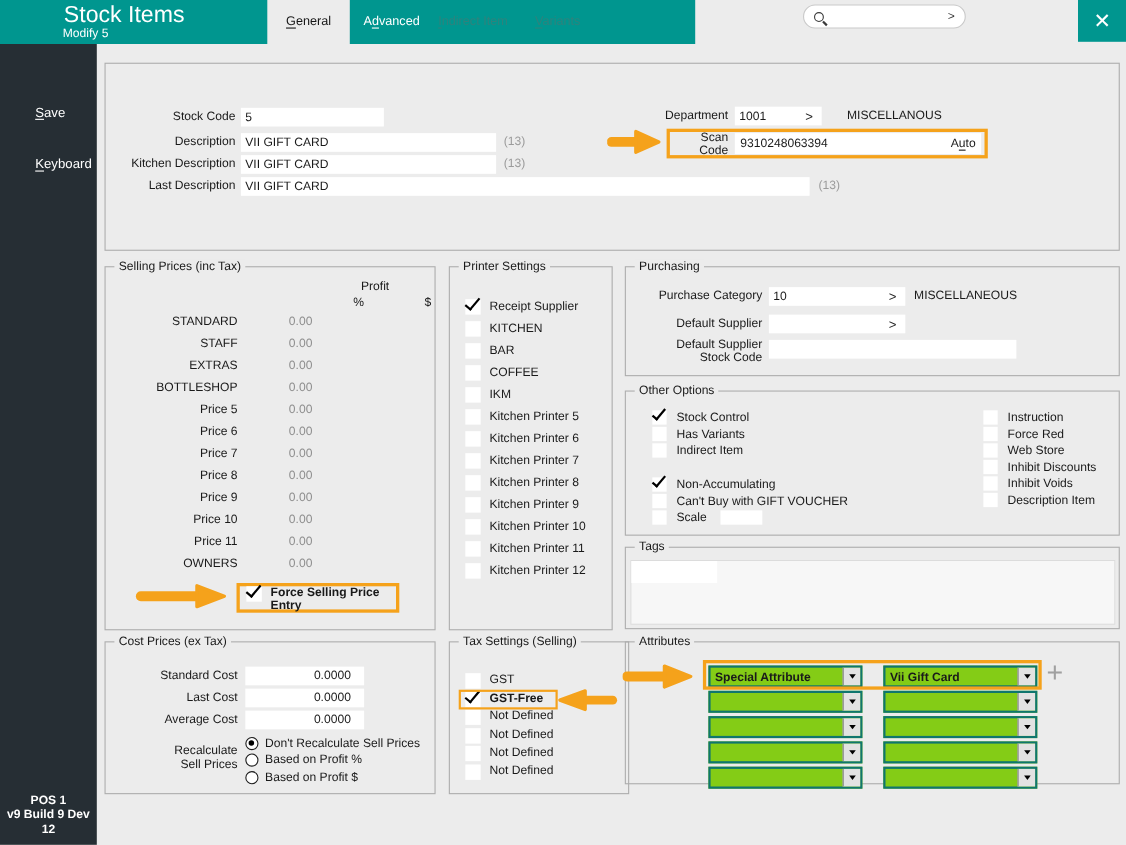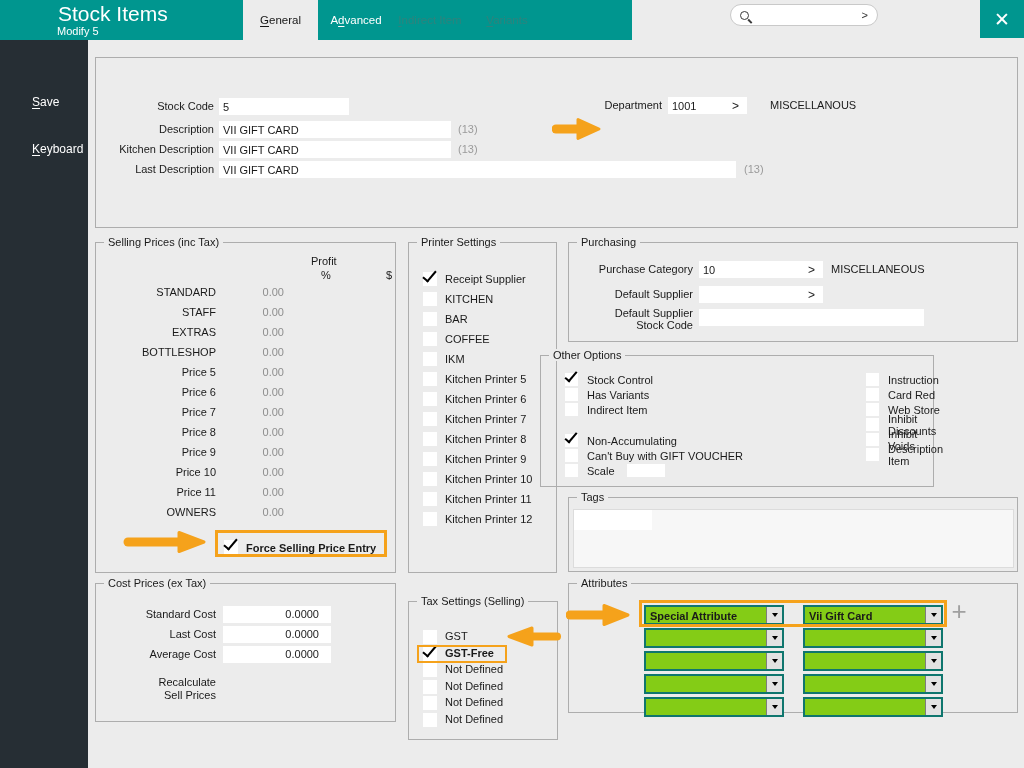--- a/index.html
+++ b/index.html
@@ -48,21 +48,21 @@
   .combo { display:flex; height:20px; border:2px solid #0f766e; background:#84cc16; }
   .combo-text { flex:1; padding:3px 4px 0 4px; overflow:hidden; white-space:nowrap; }
   .combo-btn { width:16px; background:#E2E2E2; border-left:1px solid #7E7E7E; display:flex; align-items:center; justify-content:center; }
   .combo-btn::after { content:""; border-left:3.5px solid transparent; border-right:3.5px solid transparent; border-top:4.5px solid #000; }
 
   
   .hl { position:absolute; border:3px solid #F5A21B; }
   .oarrow { position:absolute; }
 
   
-  .sp-head-profit { position:absolute; left:215px; top:12px; width:60px; }
+  .sp-head-profit { position:absolute; left:215px; top:12px; width:60px; text-align:center; }
   .sp-head-pct { position:absolute; left:205px; top:26px; width:50px; text-align:center; }
   .sp-head-dollar { position:absolute; left:283px; top:26px; width:20px; text-align:center; }
   .sp-list { position:absolute; left:0; top:43px; width:100%; }
   .sp-row { height:20px; display:flex; align-items:flex-start; }
   .sp-label { width:120px; text-align:right; }
   .sp-val { width:68px; text-align:right; color:#8E8E8E; }
 
   .pr-list { position:absolute; left:0; top:26px; width:100%; }
   .pr-row { height:20px; display:flex; align-items:center; padding-left:14px; }
   .pr-row .checkbox { margin-right:8px; }
@@ -111,20 +111,25 @@
 <div class="abs searchbox">
   <span class="mag"></span>
   <input style="">
   <span class="search-chev">&gt;</span>
 </div>
 <div class="abs closebtn">✕</div>
 
 <div class="abs sidebar">
   <span class="side-link" style="top:55px"><u>S</u>ave</span>
   <span class="side-link" style="top:102px"><u>K</u>eyboard</span>
+  <div class="pos-info">
+    <div>POS 1</div>
+    <div>v9 Build 9 Dev</div>
+    <div>12</div>
+  </div>
 </div>
 
 <div class="gbox" style="left:95px;top:57px;width:923px;height:171px">
 
   <span class="lbl" style="left:0;top:42px;width:118px">Stock Code</span>
   <div class="field" style="left:123px;top:40px;width:130px">
     <span>5</span>
   </div>
 
   <span class="lbl" style="left:0;top:65px;width:118px">Description</span>
@@ -145,20 +150,27 @@
   </div>
   <span class="abs muted" style="left:648px;top:105px">(13)</span>
 
   <span class="lbl" style="left:470px;top:41px;width:96px">Department</span>
   <div class="field" style="left:572px;top:39px;width:79px">
     <span>1001</span>
     <span class="chev">&gt;</span>
   </div>
   <span class="abs" style="left:674px;top:41px">MISCELLANOUS</span>
 
+  <div class="hl" style="left:510px;top:59px;width:292px;height:27px;display:flex;align-items:center;padding:0 3px">
+    <span style="width:50px;text-align:right;margin-right:6px">Scan Code</span>
+    <div style="flex:1;height:19px;background:#fff;display:flex;align-items:center;padding:0 5px">
+      <span>9310248063394</span>
+      <span style="margin-left:auto">A<u>u</u>to</span>
+    </div>
+  </div>
 </div>
 <svg class="oarrow" style="left:552px;top:117px" width="50" height="24" viewBox="0 0 50 24">
   <path d="M4 12 H28" stroke="#F5A21B" stroke-width="9" stroke-linecap="round" fill="none"></path>
   <path d="M26 2.5 L47 12 L26 21.5 Z" fill="#F5A21B" stroke="#F5A21B" stroke-width="3" stroke-linejoin="round"></path>
 </svg>
 
 <div class="gbox" style="left:95px;top:242px;width:301px;height:331px">
   <span class="legend">Selling Prices (inc Tax)</span>
   <span class="sp-head-profit">Profit</span>
   <span class="sp-head-pct">%</span>
@@ -207,21 +219,21 @@
       </div>
       <div class="sp-row">
         <span class="sp-label">Price 11</span>
         <span class="sp-val">0.00</span>
       </div>
       <div class="sp-row">
         <span class="sp-label">OWNERS</span>
         <span class="sp-val">0.00</span>
       </div>
     </div>
-  <div class="hl" style="left:119px;top:287px;width:172px;height:27px;display:flex;align-items:flex-end;padding:0 6px">
+  <div class="hl" style="left:119px;top:287px;width:148px;height:27px;display:flex;align-items:flex-start;padding:0 6px">
     <span class="checkbox checked"></span>
     <span class="bold" style="margin-left:8px">Force Selling Price Entry</span>
   </div>
 </div>
 <svg class="oarrow" style="left:123px;top:530px" width="84" height="24" viewBox="0 0 84 24">
   <path d="M5 12 H58" stroke="#F5A21B" stroke-width="9" stroke-linecap="round" fill="none"></path>
   <path d="M56 2.5 L81 12 L56 21.5 Z" fill="#F5A21B" stroke="#F5A21B" stroke-width="3" stroke-linejoin="round"></path>
 </svg>
 
 <div class="gbox" style="left:408px;top:242px;width:149px;height:331px">
@@ -300,21 +312,21 @@
 
   <div class="lbl" style="left:0;top:64px;width:124px;line-height:12px">
     <div>Default Supplier</div>
     <div>Stock Code</div>
   </div>
   <div class="field" style="left:130px;top:66px;width:225px">
     <span></span>
   </div>
 </div>
 
-<div class="gbox" style="left:540px;top:355px;width:394px;height:132px">
+<div class="gbox" style="left:568px;top:355px;width:450px;height:132px">
   <span class="legend">Other Options</span>
   <div class="opt-col" style="left:24px">
 
   <div class="opt-row">
         <span class="checkbox checked"></span>
         <span>Stock Control</span>
 
       </div>
       <div class="opt-row">
         <span class="checkbox"></span>
@@ -348,21 +360,21 @@
       </div>
     </div>
   <div class="opt-col" style="left:325px">
 
   <div class="opt-row">
         <span class="checkbox"></span>
         <span>Instruction</span>
       </div>
       <div class="opt-row">
         <span class="checkbox"></span>
-        <span>Card Red</span>
+        <span>Force Red</span>
       </div>
       <div class="opt-row">
         <span class="checkbox"></span>
         <span>Web Store</span>
       </div>
       <div class="opt-row">
         <span class="checkbox"></span>
         <span>Inhibit Discounts</span>
       </div>
       <div class="opt-row">
@@ -397,23 +409,38 @@
       </div>
       <div class="cost-row">
         <span class="cost-label">Average Cost</span>
         <span class="cost-field">0.0000</span>
       </div>
     </div>
   <div class="lbl" style="left:0;top:92px;width:120px;line-height:13px">
     <div>Recalculate</div>
     <div>Sell Prices</div>
   </div>
-</div>
-
-<div class="gbox" style="left:408px;top:601px;width:150px;height:139px">
+  <div class="radio-list">
+
+  <div class="radio-row">
+        <span class="radio selected"></span>
+        <span>Don't Recalculate Sell Prices</span>
+      </div>
+      <div class="radio-row">
+        <span class="radio"></span>
+        <span>Based on Profit %</span>
+      </div>
+      <div class="radio-row">
+        <span class="radio"></span>
+        <span>Based on Profit $</span>
+      </div>
+    </div>
+</div>
+
+<div class="gbox" style="left:408px;top:583px;width:164px;height:139px">
   <span class="legend">Tax Settings (Selling)</span>
   <div class="tax-list">
 
   <div class="tax-row">
         <span class="checkbox"></span>
         <span class="tax-label">GST</span>
       </div>
       <div class="tax-row">
         <span class="checkbox checked"></span>
         <span class="tax-label">GST-Free</span>

